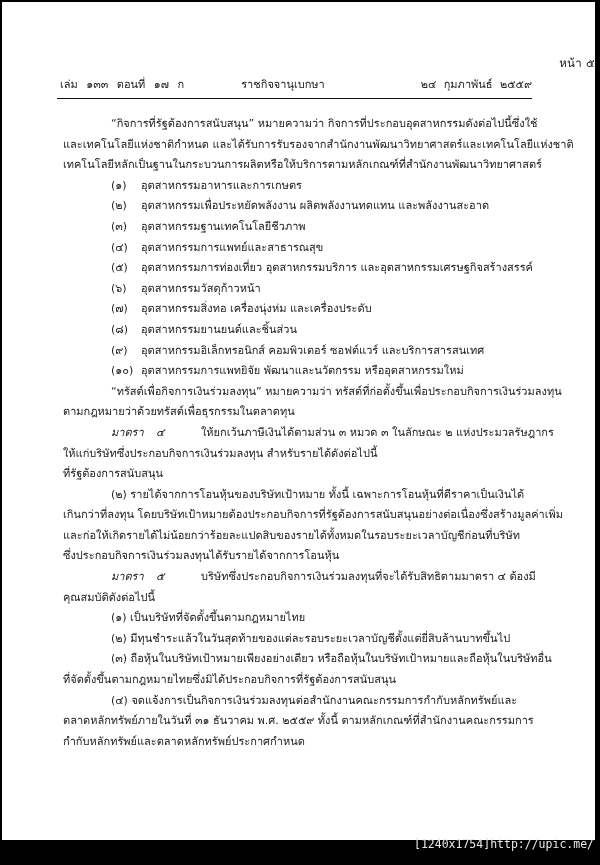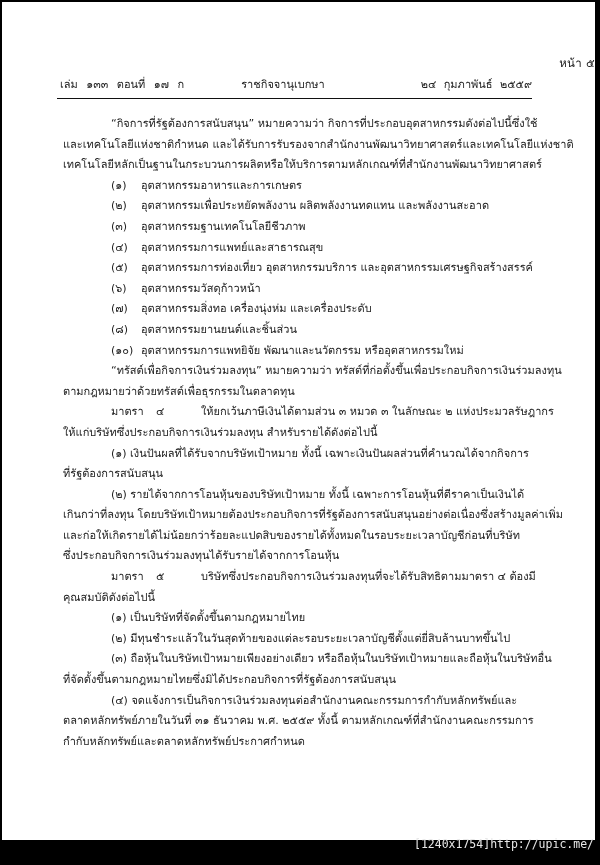--- a/index.html
+++ b/index.html
@@ -14,21 +14,21 @@
     .hdr-left { position: absolute; left: 2px; top: 0; word-spacing: 5px; }
     .hdr-center { position: absolute; left: 0; width: 474px; top: 0; text-align: center; margin-left: -12px; }
     .hdr-right { position: absolute; right: 0; top: 0; word-spacing: 4px; }
     .hdr-rule { position: absolute; top: 96px; left: 55px; width: 475px; height: 0;
                 border-top: 1.5px solid #111; }
     .body { position: absolute; top: 112px; left: 61px; width: 480px;
             font-size: 11px; line-height: 20.6px; color: #222; }
     .ln { white-space: nowrap; overflow: visible; height: 20.6px; }
     .ind { padding-left: 48px; }
     .sec-num { display: inline-block; width: 30px; }
-    .sec-label { display: inline-block; width: 45px; }
+    .sec-label { display: inline-block; width: 45px; font-style: italic; }
     .watermark { position: absolute; right: 6px; bottom: 14px; color: #e8e8e8;
                  font-family: "DejaVu Sans Mono", monospace; font-size: 11.5px; }
   </style>
 </head>
 <body>
 
 <div class="page">
   <div class="hdr-page">หน้า ๕</div>
   <div class="hdr-row">
     <span class="hdr-left">เล่ม ๑๓๓ ตอนที่ ๑๗ ก</span>
@@ -44,28 +44,28 @@
     <div class="ln">เทคโนโลยีหลักเป็นฐานในกระบวนการผลิตหรือให้บริการตามหลักเกณฑ์ที่สำนักงานพัฒนาวิทยาศาสตร์</div>
 
     <div class="ln ind"><span class="sec-num">(๑)</span><span>อุตสาหกรรมอาหารและการเกษตร</span></div>
     <div class="ln ind"><span class="sec-num">(๒)</span><span>อุตสาหกรรมเพื่อประหยัดพลังงาน ผลิตพลังงานทดแทน และพลังงานสะอาด</span></div>
     <div class="ln ind"><span class="sec-num">(๓)</span><span>อุตสาหกรรมฐานเทคโนโลยีชีวภาพ</span></div>
     <div class="ln ind"><span class="sec-num">(๔)</span><span>อุตสาหกรรมการแพทย์และสาธารณสุข</span></div>
     <div class="ln ind"><span class="sec-num">(๕)</span><span>อุตสาหกรรมการท่องเที่ยว อุตสาหกรรมบริการ และอุตสาหกรรมเศรษฐกิจสร้างสรรค์</span></div>
     <div class="ln ind"><span class="sec-num">(๖)</span><span>อุตสาหกรรมวัสดุก้าวหน้า</span></div>
     <div class="ln ind"><span class="sec-num">(๗)</span><span>อุตสาหกรรมสิ่งทอ เครื่องนุ่งห่ม และเครื่องประดับ</span></div>
     <div class="ln ind"><span class="sec-num">(๘)</span><span>อุตสาหกรรมยานยนต์และชิ้นส่วน</span></div>
+    <div class="ln ind"><span class="sec-num">(๙)</span><span>อุตสาหกรรมอิเล็กทรอนิกส์ คอมพิวเตอร์ ซอฟต์แวร์ และบริการสารสนเทศ</span></div>
     <div class="ln ind"><span class="sec-num">(๑๐)</span><span>อุตสาหกรรมการแพทยิจัย พัฒนาและนวัตกรรม หรืออุตสาหกรรมใหม่</span></div>
 
     <div class="ln ind">“ทรัสต์เพื่อกิจการเงินร่วมลงทุน” หมายความว่า ทรัสต์ที่ก่อตั้งขึ้นเพื่อประกอบกิจการเงินร่วมลงทุน</div>
     <div class="ln">ตามกฎหมายว่าด้วยทรัสต์เพื่อธุรกรรมในตลาดทุน</div>
 
     <div class="ln ind"><span class="sec-label">มาตรา</span><span class="sec-label">๔</span><span>ให้ยกเว้นภาษีเงินได้ตามส่วน ๓ หมวด ๓ ในลักษณะ ๒ แห่งประมวลรัษฎากร</span></div>
     <div class="ln">ให้แก่บริษัทซึ่งประกอบกิจการเงินร่วมลงทุน สำหรับรายได้ดังต่อไปนี้</div>
-    <div class="ln ind">(๑) เงินปันผลที่ได้รับจากบริษัทเป้าหมาย ทั้งนี้ เฉพาะเงินปันผลส่วนที่คำนวณได้จากกิจการ</div>
     <div class="ln">ที่รัฐต้องการสนับสนุน</div>
     <div class="ln ind">(๒) รายได้จากการโอนหุ้นของบริษัทเป้าหมาย ทั้งนี้ เฉพาะการโอนหุ้นที่ตีราคาเป็นเงินได้</div>
     <div class="ln">เกินกว่าที่ลงทุน โดยบริษัทเป้าหมายต้องประกอบกิจการที่รัฐต้องการสนับสนุนอย่างต่อเนื่องซึ่งสร้างมูลค่าเพิ่ม</div>
     <div class="ln">และก่อให้เกิดรายได้ไม่น้อยกว่าร้อยละแปดสิบของรายได้ทั้งหมดในรอบระยะเวลาบัญชีก่อนที่บริษัท</div>
     <div class="ln">ซึ่งประกอบกิจการเงินร่วมลงทุนได้รับรายได้จากการโอนหุ้น</div>
 
     <div class="ln ind"><span class="sec-label">มาตรา</span><span class="sec-label">๕</span><span>บริษัทซึ่งประกอบกิจการเงินร่วมลงทุนที่จะได้รับสิทธิตามมาตรา ๔ ต้องมี</span></div>
     <div class="ln">คุณสมบัติดังต่อไปนี้</div>
     <div class="ln ind">(๑) เป็นบริษัทที่จัดตั้งขึ้นตามกฎหมายไทย</div>
     <div class="ln ind">(๒) มีทุนชำระแล้วในวันสุดท้ายของแต่ละรอบระยะเวลาบัญชีตั้งแต่ยี่สิบล้านบาทขึ้นไป</div>

